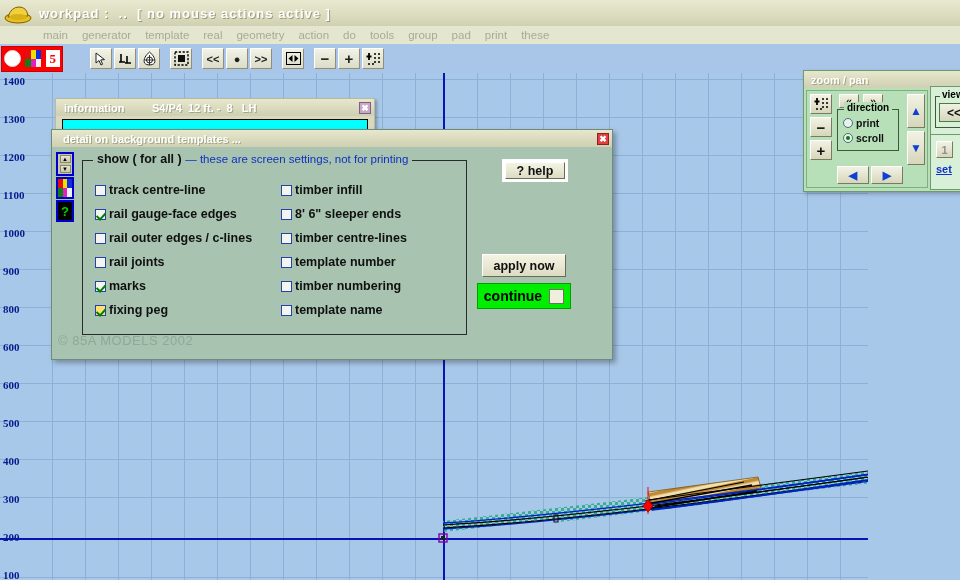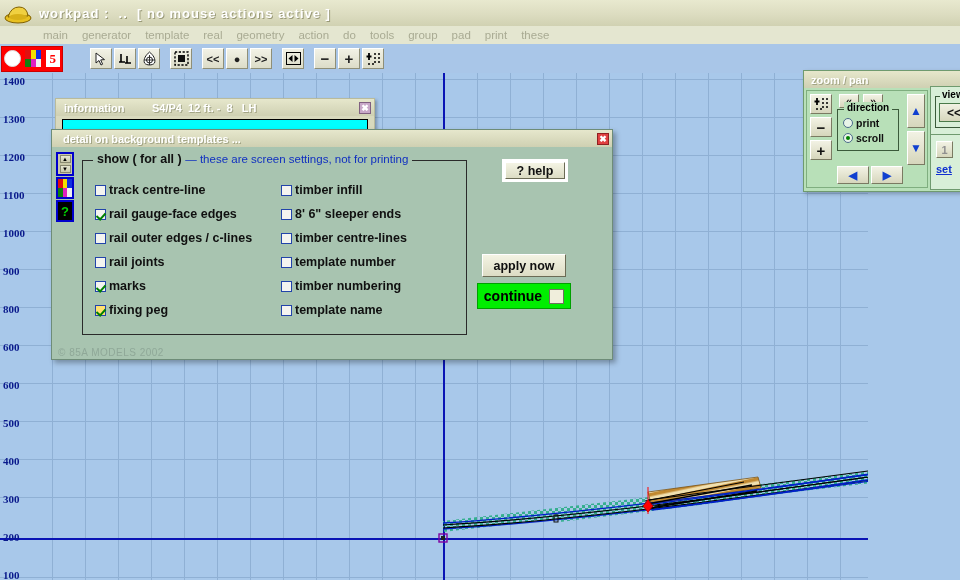--- a/index.html
+++ b/index.html
@@ -141,21 +141,21 @@
     font-size:12.5px;font-weight:bold;color:#101010;
     display:flex;align-items:center;justify-content:center;box-sizing:border-box;cursor:default;
   }
   #helpbtn{position:absolute;left:450px;top:29px;width:66px;height:23px;background:#ffffff;
            padding:3px;box-sizing:border-box;}
   #applybtn{position:absolute;left:430px;top:124px;width:84px;height:23px;}
   #contbtn{position:absolute;left:425px;top:153px;width:94px;height:26px;
            background:#00ee00;border:1px solid #00a000;display:flex;align-items:center;
            justify-content:center;font-size:14px;font-weight:bold;color:#000;box-sizing:border-box;}
   #contbtn .led{width:13px;height:13px;background:#f0eedc;border:1px solid #707060;margin-left:7px;}
-  .copy{position:absolute;left:6px;bottom:1px;font-size:10px;color:#8fa898;letter-spacing:.5px;}
+  .copy{position:absolute;left:6px;bottom:11px;font-size:13px;color:#8fa898;letter-spacing:.5px;}
   
   #zoompan{
     position:absolute;left:803px;top:70px;width:157px;height:120px;
     background:#b8e0b8;border:1px solid #6f9a6f;box-shadow:2px 2px 4px rgba(0,0,0,.25);
   }
   #zoompan .bar{height:17px;background:linear-gradient(to bottom,#e6e7cc,#cfd0b2);display:flex;align-items:center;}
   #zoompan .bar .t{font-size:11px;font-weight:bold;color:#ffffff;text-shadow:1px 1px 0 #a3a586;margin-left:7px;}
   #zpbody{position:absolute;left:2px;top:19px;width:122px;height:98px;background:#b8e0b8;border:1px solid #7fae7f;box-sizing:border-box;}
   .zbtn{
     background:linear-gradient(to bottom,#f2f2e4,#d6d6bc);border:1px solid #7a7a62;

